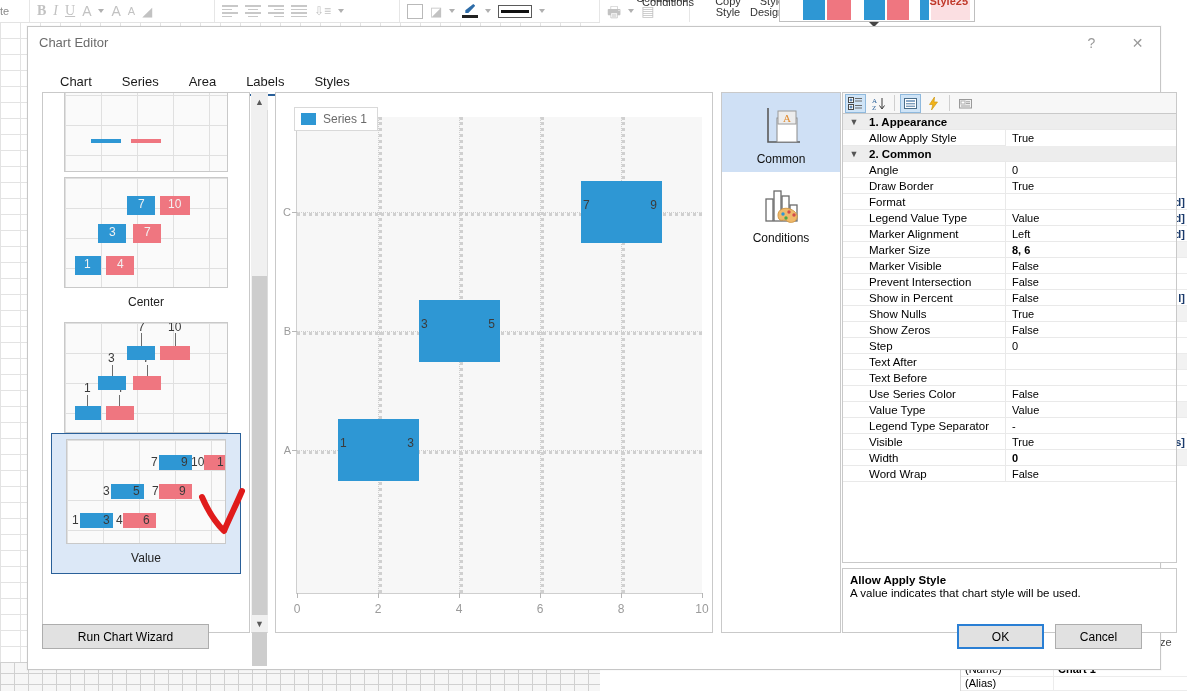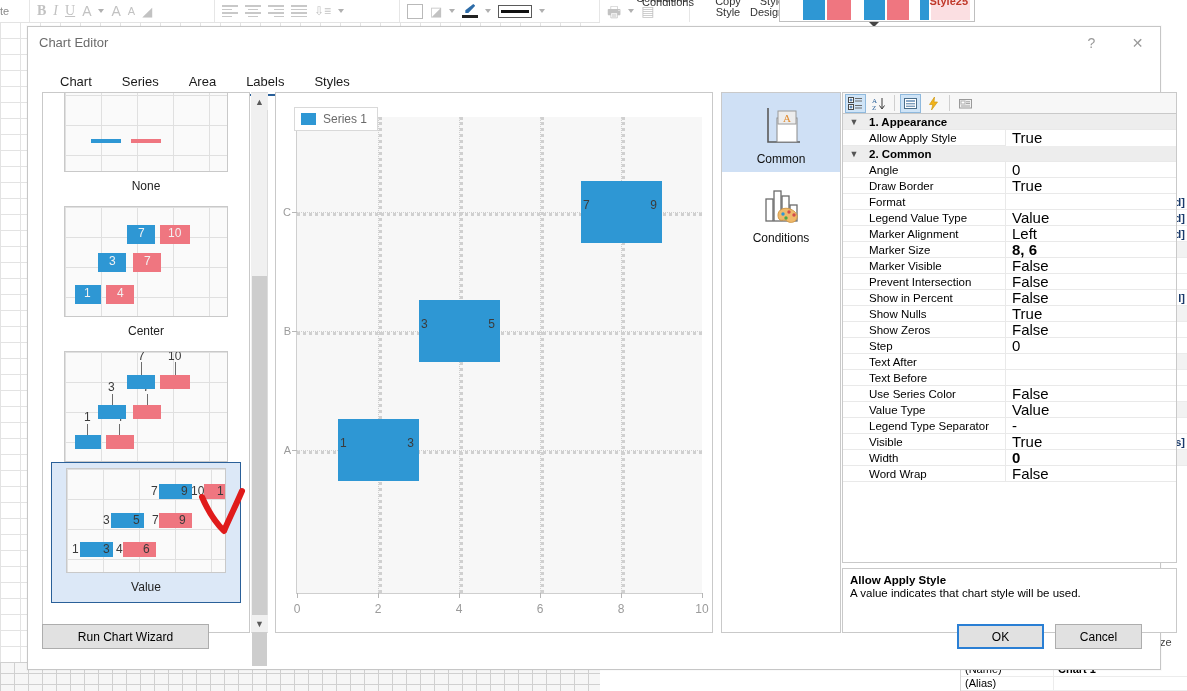--- a/index.html
+++ b/index.html
@@ -212,21 +212,21 @@
   .pg-sep { width:1px; height:16px; background:#cfcfcf; margin: 0 3px; }
   .pg-grid {
     position:absolute; left:0; top: 22px; width: 335px; height: 449px;
     border: 1px solid #c9c9c9; border-top:none; background:#fff; overflow:hidden;
   }
   .pg-row { display:flex; height:16px; align-items:center; border-bottom:1px solid #e9e9e9; }
   .pg-row.cat { background:#ededed; font-weight:bold; }
   .pg-exp { width: 22px; text-align:center; color:#555; font-size:9px; }
   .pg-key { width: 140px; padding-left: 4px; font-size:11.5px; color:#000; overflow:hidden; white-space:nowrap;}
   .pg-row.cat .pg-key { width: auto; font-size:11.5px; }
-  .pg-val { flex:1; padding-left: 6px; font-size:15px; color:#000; border-left:1px solid #e9e9e9; height:16px; line-height:16px; }
+  .pg-val { flex:1; padding-left: 6px; font-size:11px; color:#000; border-left:1px solid #e9e9e9; height:16px; line-height:16px; }
   .pg-val.bold { font-weight:bold; }
   .pg-row.sel .pg-val { background:#fff; }
   .pg-desc {
     position:absolute; left:0; top: 476px; width: 335px; height: 65px;
     border:1px solid #c9c9c9; background:#fff; padding: 5px 7px;
   }
   .pg-desc-title { font-weight:bold; font-size:11.5px; color:#000; }
   .pg-desc-text { font-size:11.5px; color:#000; margin-top:1px; }
 
   
@@ -390,21 +390,20 @@
   <div class="body-area">
 
     <div class="left-panel">
 
       <div class="opt-item" style="margin-top:-34px">
         <div class="opt-preview" style="width:164px;height:108px">
           <div class="grid-dots"></div>
           <div class="mini-bar blue" style="left:26px;top:74px;width:30px;height:4px;background:#2e97d4"></div>
           <div class="mini-bar red" style="left:66px;top:74px;width:30px;height:4px;background:#ef7680"></div>
         </div>
-        <div class="opt-label">None</div>
       </div>
 
       <div class="opt-item">
         <div class="opt-preview" style="width:164px;height:111px">
           <div class="grid-dots"></div>
           <div class="mini-bar blue" style="left:10px;top:78px;width:26px;height:19px"></div>
           <div class="mini-lbl w" style="left:19px;top:79px;">1</div>
           <div class="mini-bar red" style="left:41px;top:78px;width:28px;height:19px"></div>
           <div class="mini-lbl w" style="left:52px;top:79px;">4</div>
           <div class="mini-bar blue" style="left:33px;top:46px;width:28px;height:19px"></div>

